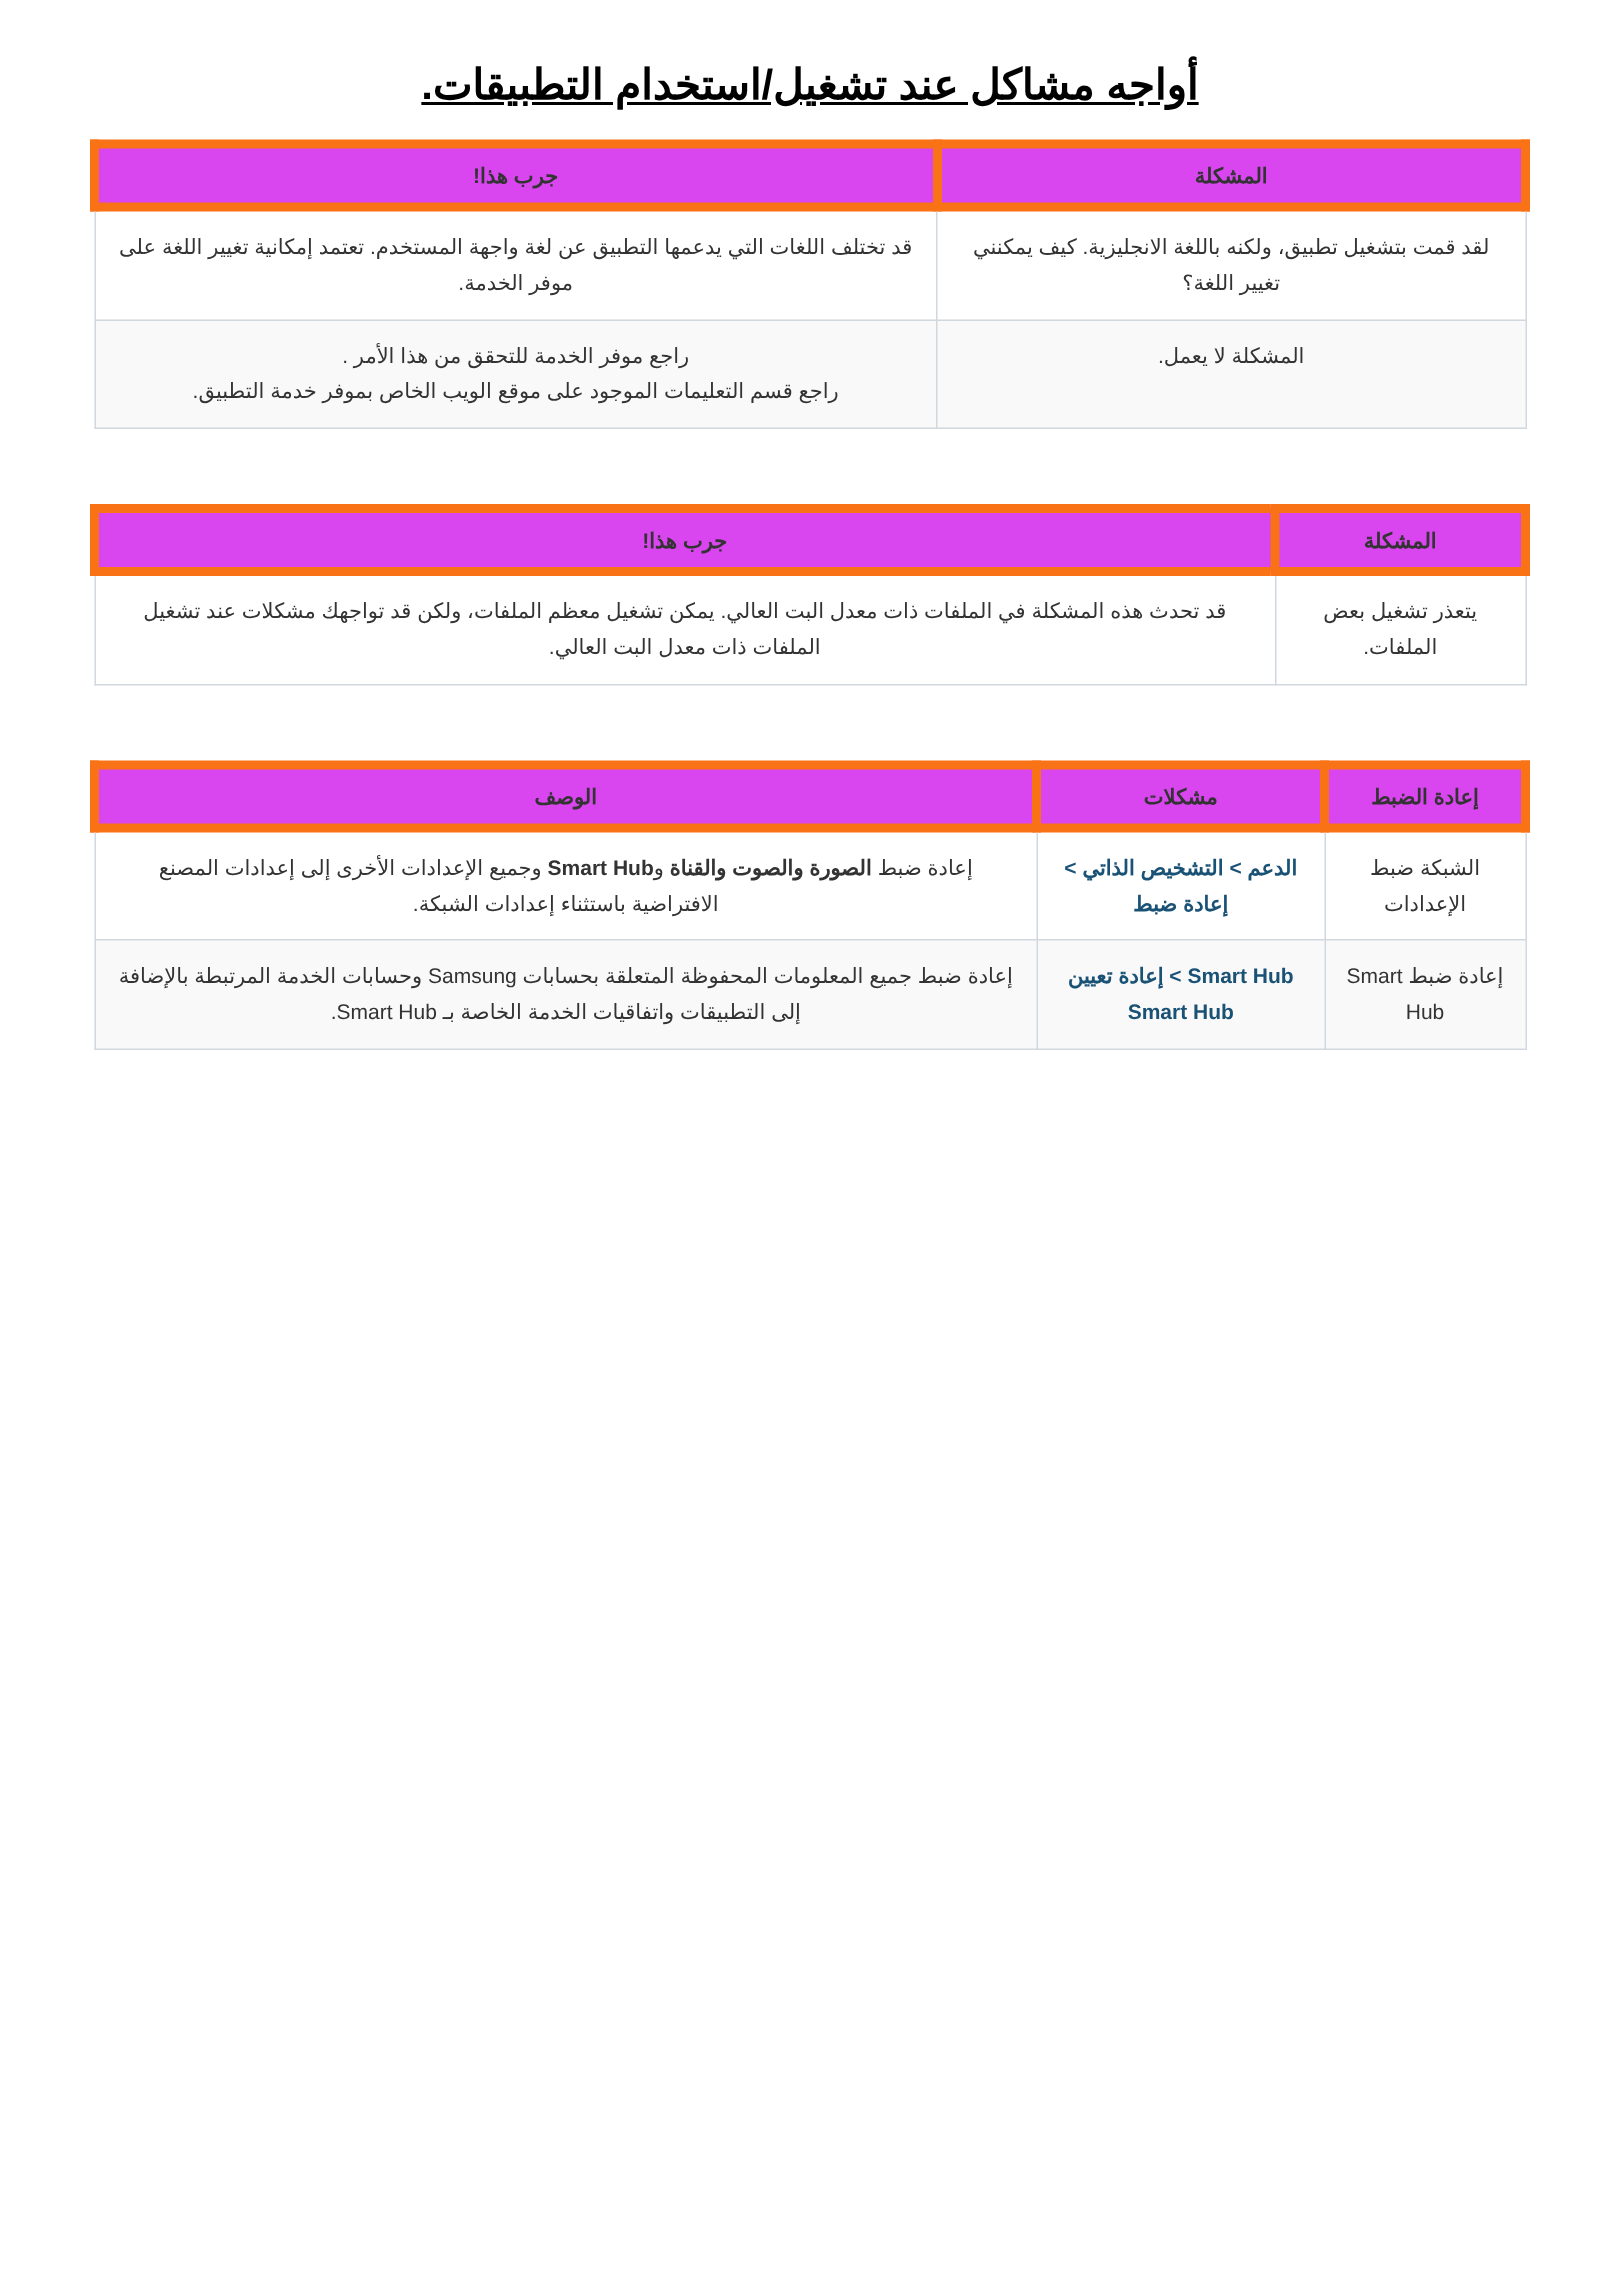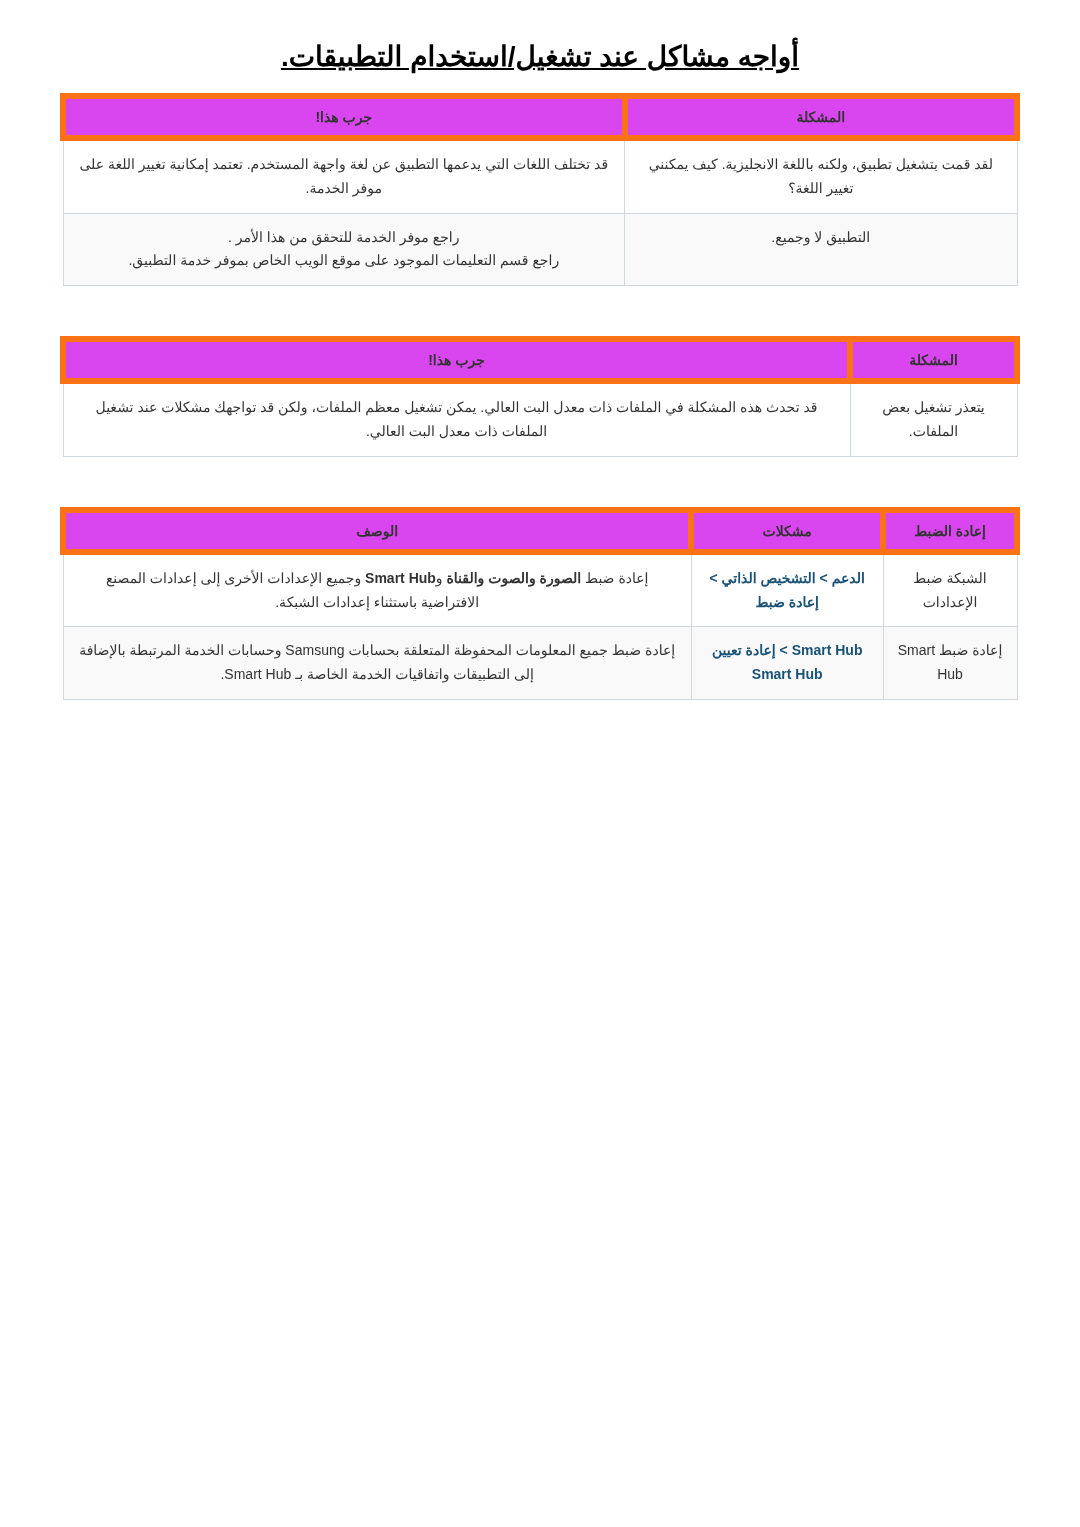--- a/index.html
+++ b/index.html
@@ -84,21 +84,21 @@
         <th>المشكلة</th>
         <th>جرب هذا!</th>
       </tr>
     </thead>
     <tbody>
       <tr>
         <td>لقد قمت بتشغيل تطبيق، ولكنه باللغة الانجليزية. كيف يمكنني تغيير اللغة؟</td>
         <td>قد تختلف اللغات التي يدعمها التطبيق عن لغة واجهة المستخدم. تعتمد إمكانية تغيير اللغة على موفر الخدمة.</td>
       </tr>
       <tr>
-        <td>التطبيق لا وجميع.</td>
+        <td>المشكلة لا يعمل.</td>
         <td>
           <span>راجع موفر الخدمة للتحقق من هذا الأمر .</span><br>
           <span>راجع قسم التعليمات الموجود على موقع الويب الخاص بموفر خدمة التطبيق.</span>
         </td>
       </tr>
     </tbody>
   </table>
 </div>
 
 <div class="section">

